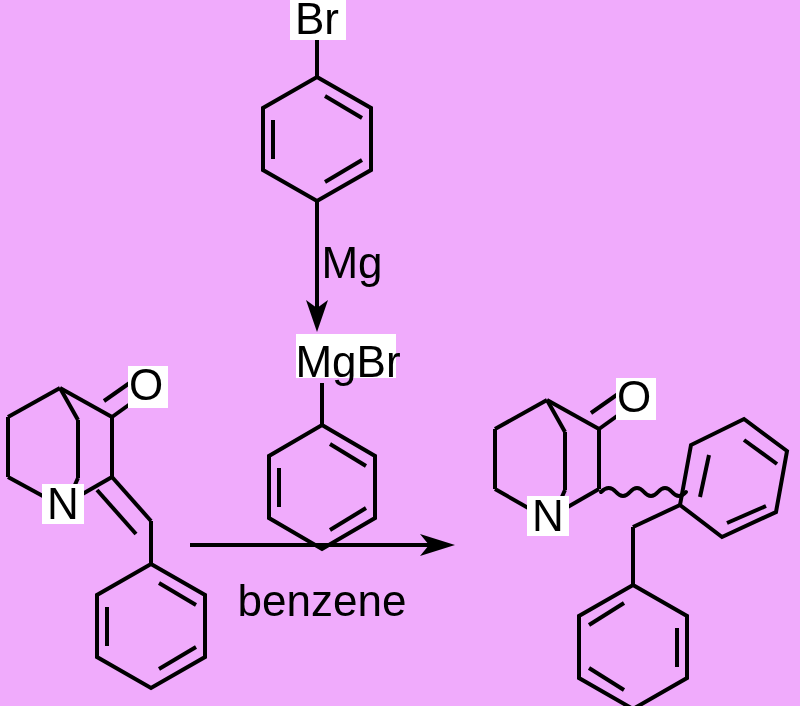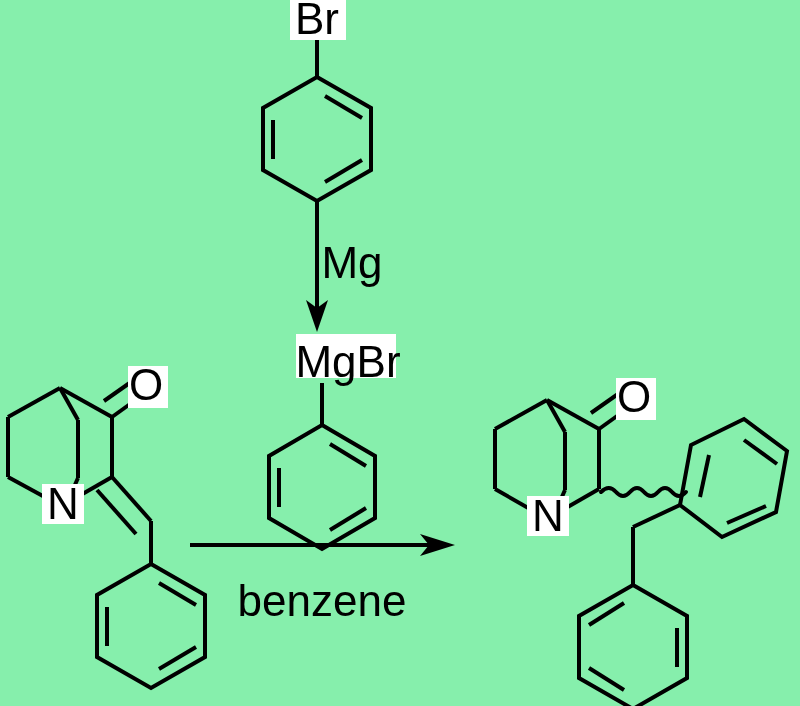--- a/index.html
+++ b/index.html
@@ -8,21 +8,21 @@
     padding: 0;
     background: #ffffff;
   }
   body {
     font-family: "Liberation Sans", sans-serif;
   }
   #scheme-root {
     position: relative;
     width: 800px;
     height: 706px;
-    background: #86efac;
+    background: #f0abfc;
     overflow: hidden;
   }
   #scheme-svg {
     position: absolute;
     top: 0;
     left: 0;
     width: 800px;
     height: 706px;
     display: block;
   }

